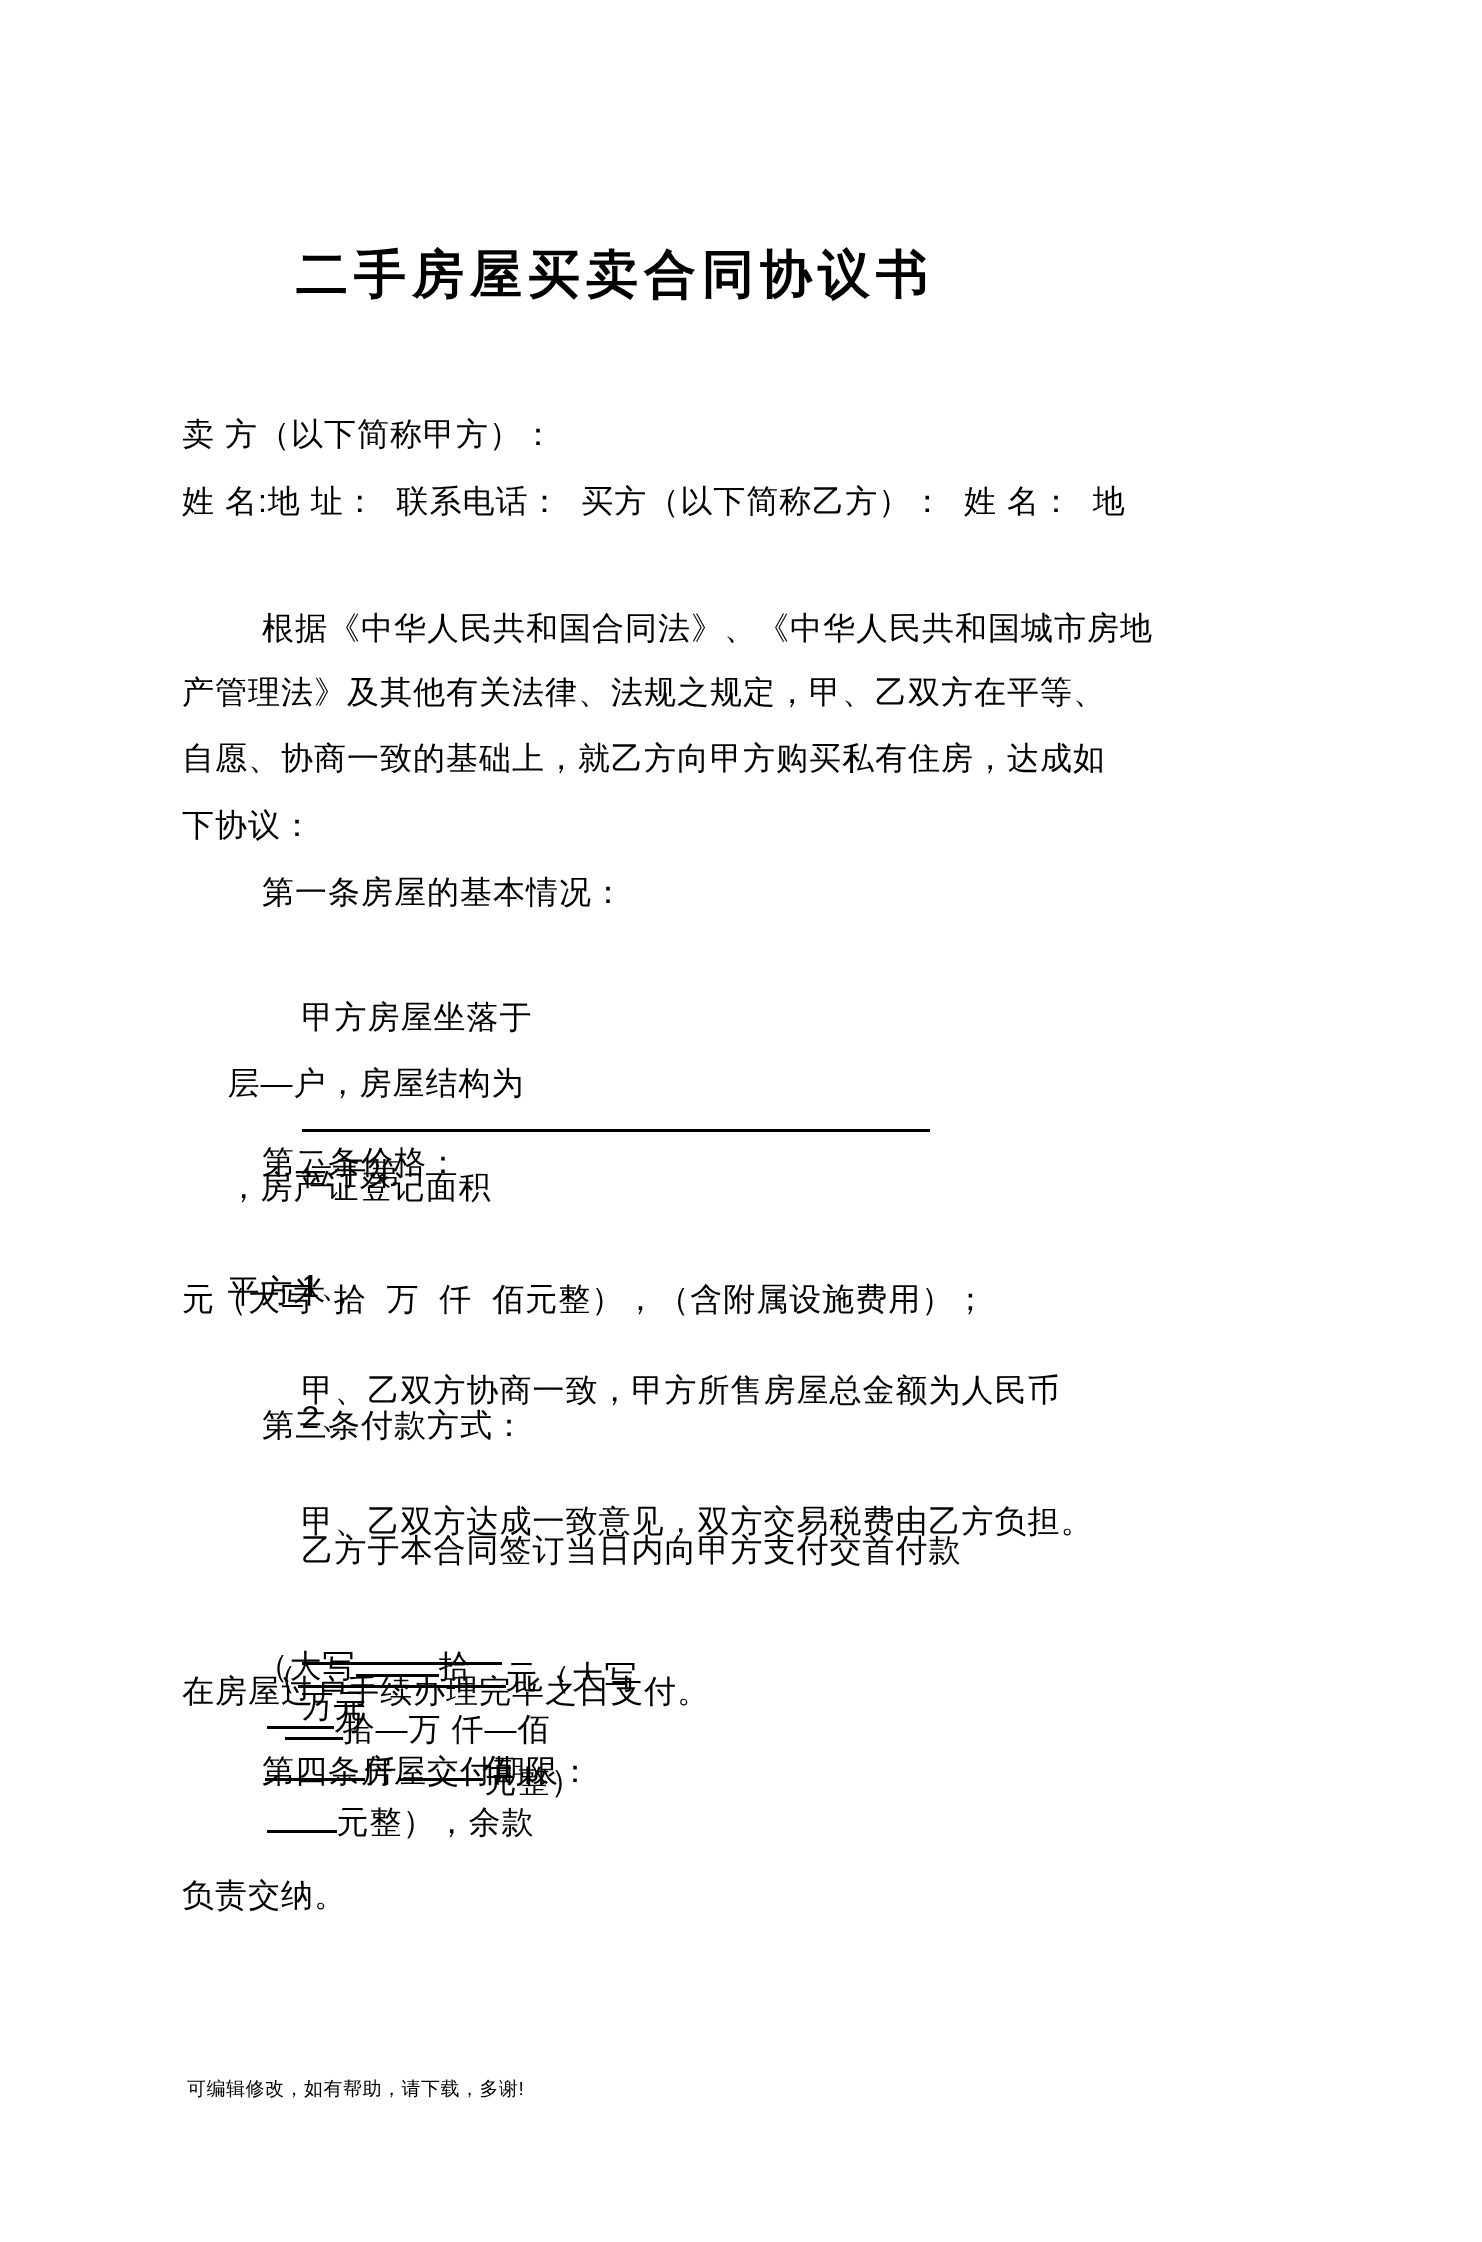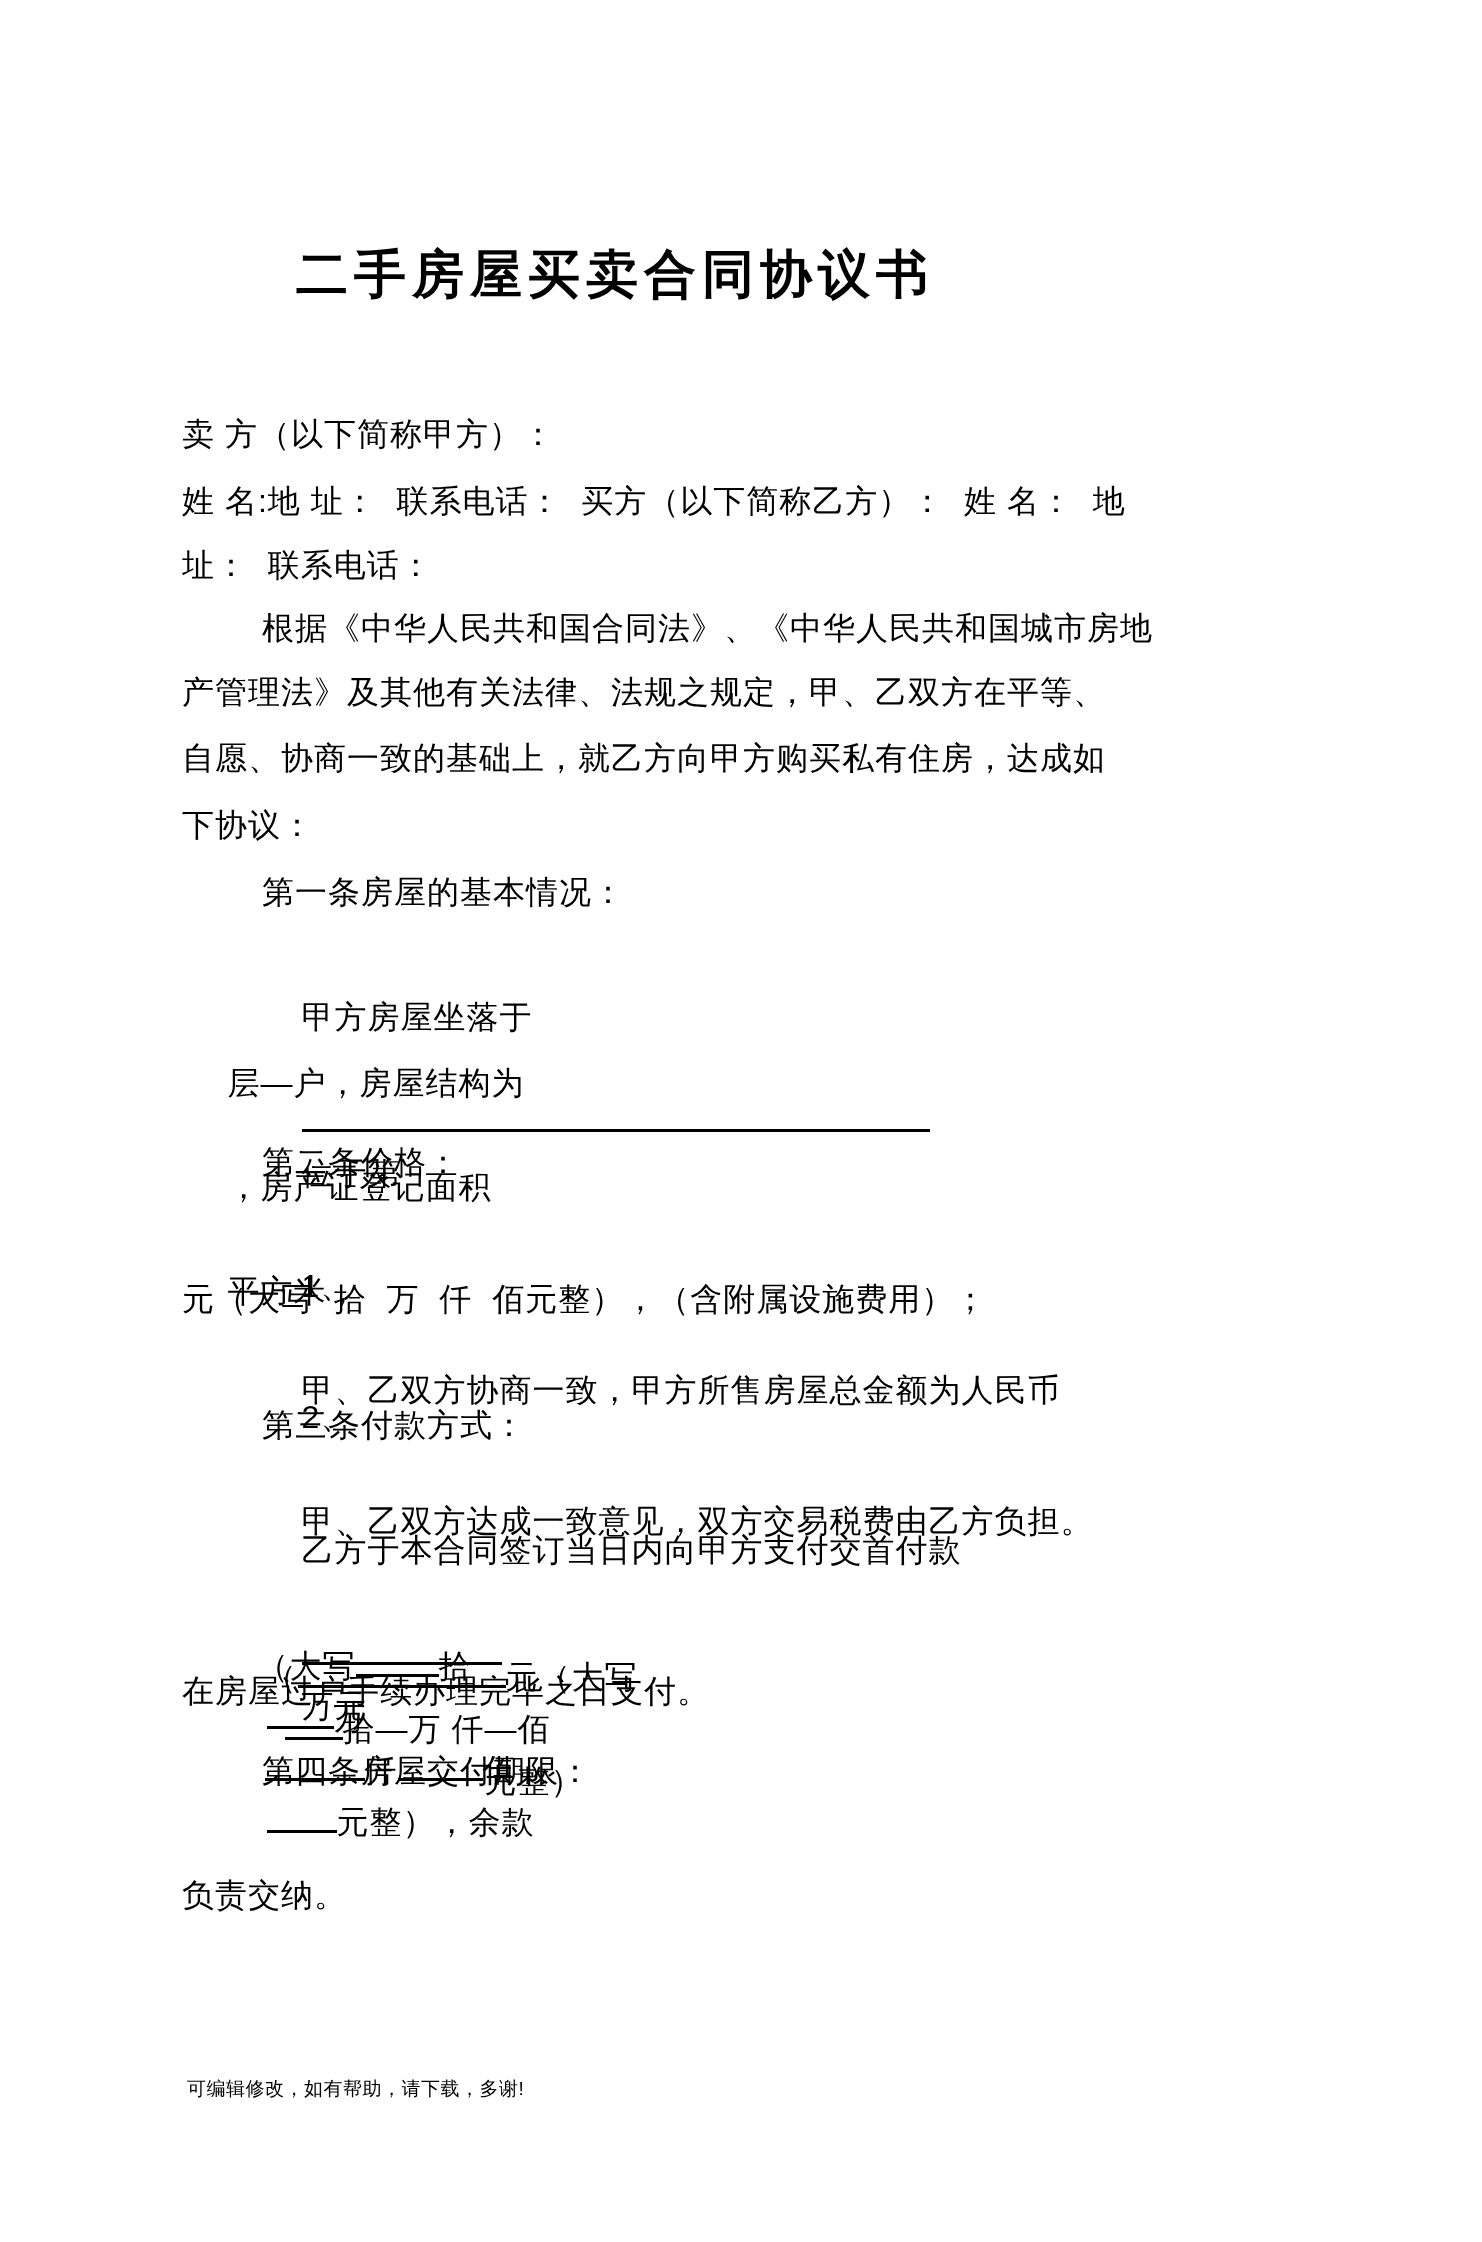--- a/index.html
+++ b/index.html
@@ -76,21 +76,20 @@
 <body>
 
 <div class="page">
 
   <div class="doc-title">二手房屋买卖合同协议书</div>
 
   <div class="line l1">卖 方（以下简称甲方）：</div>
 
   <div class="line l2">姓 名:地 址：  联系电话：  买方（以下简称乙方）：  姓 名：  地</div>
 
-  <div class="line l3">址：  联系电话：</div>
 
   <div class="line l4">根据《中华人民共和国合同法》、《中华人民共和国城市房地</div>
   <div class="line l5">产管理法》及其他有关法律、法规之规定，甲、乙双方在平等、</div>
   <div class="line l6">自愿、协商一致的基础上，就乙方向甲方购买私有住房，达成如</div>
   <div class="line l7">下协议：</div>
 
   <div class="line l8">第一条房屋的基本情况：</div>
 
   <div class="line l9">
     <span>甲方房屋坐落于</span>

